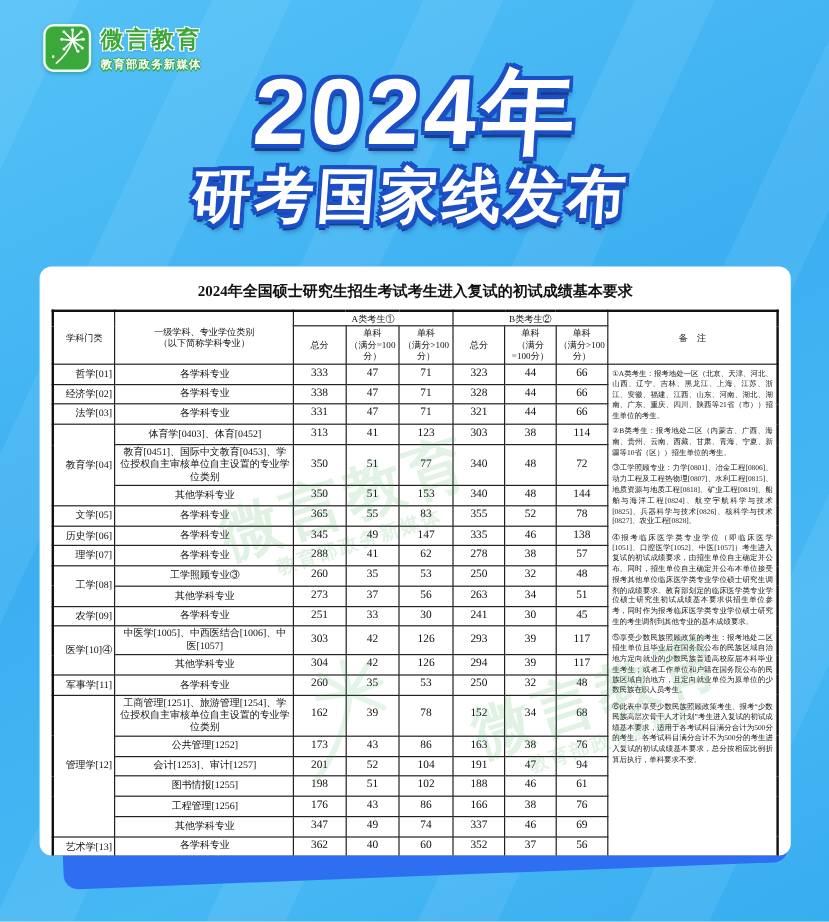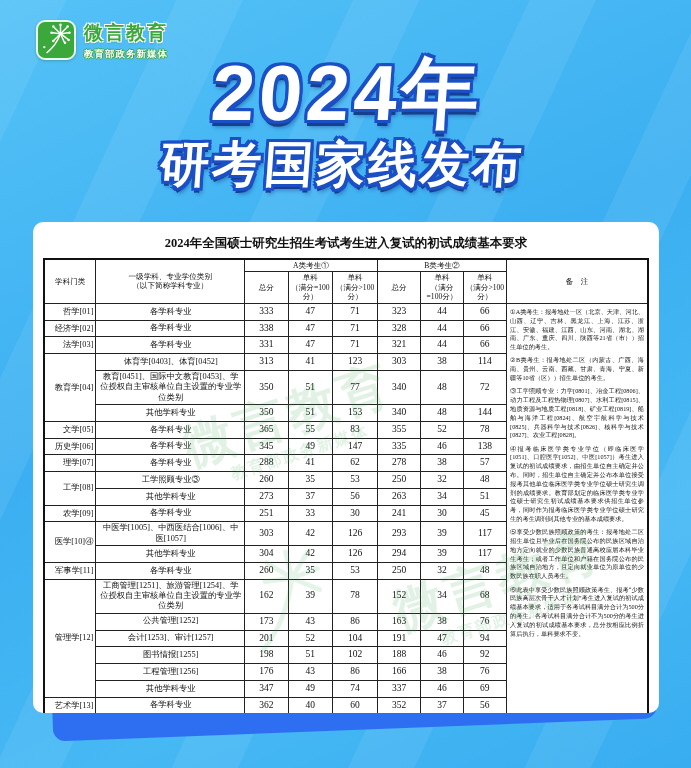--- a/index.html
+++ b/index.html
@@ -351,21 +351,21 @@
           <td class="score">47</td>
           <td class="score">94</td>
         </tr>
         <tr>
           <td class="major">图书情报[1255]</td>
           <td class="score">198</td>
           <td class="score">51</td>
           <td class="score">102</td>
           <td class="score">188</td>
           <td class="score">46</td>
-          <td class="score">92</td>
+          <td class="score">61</td>
         </tr>
         <tr>
           <td class="major">工程管理[1256]</td>
           <td class="score">176</td>
           <td class="score">43</td>
           <td class="score">86</td>
           <td class="score">166</td>
           <td class="score">38</td>
           <td class="score">76</td>
         </tr>

